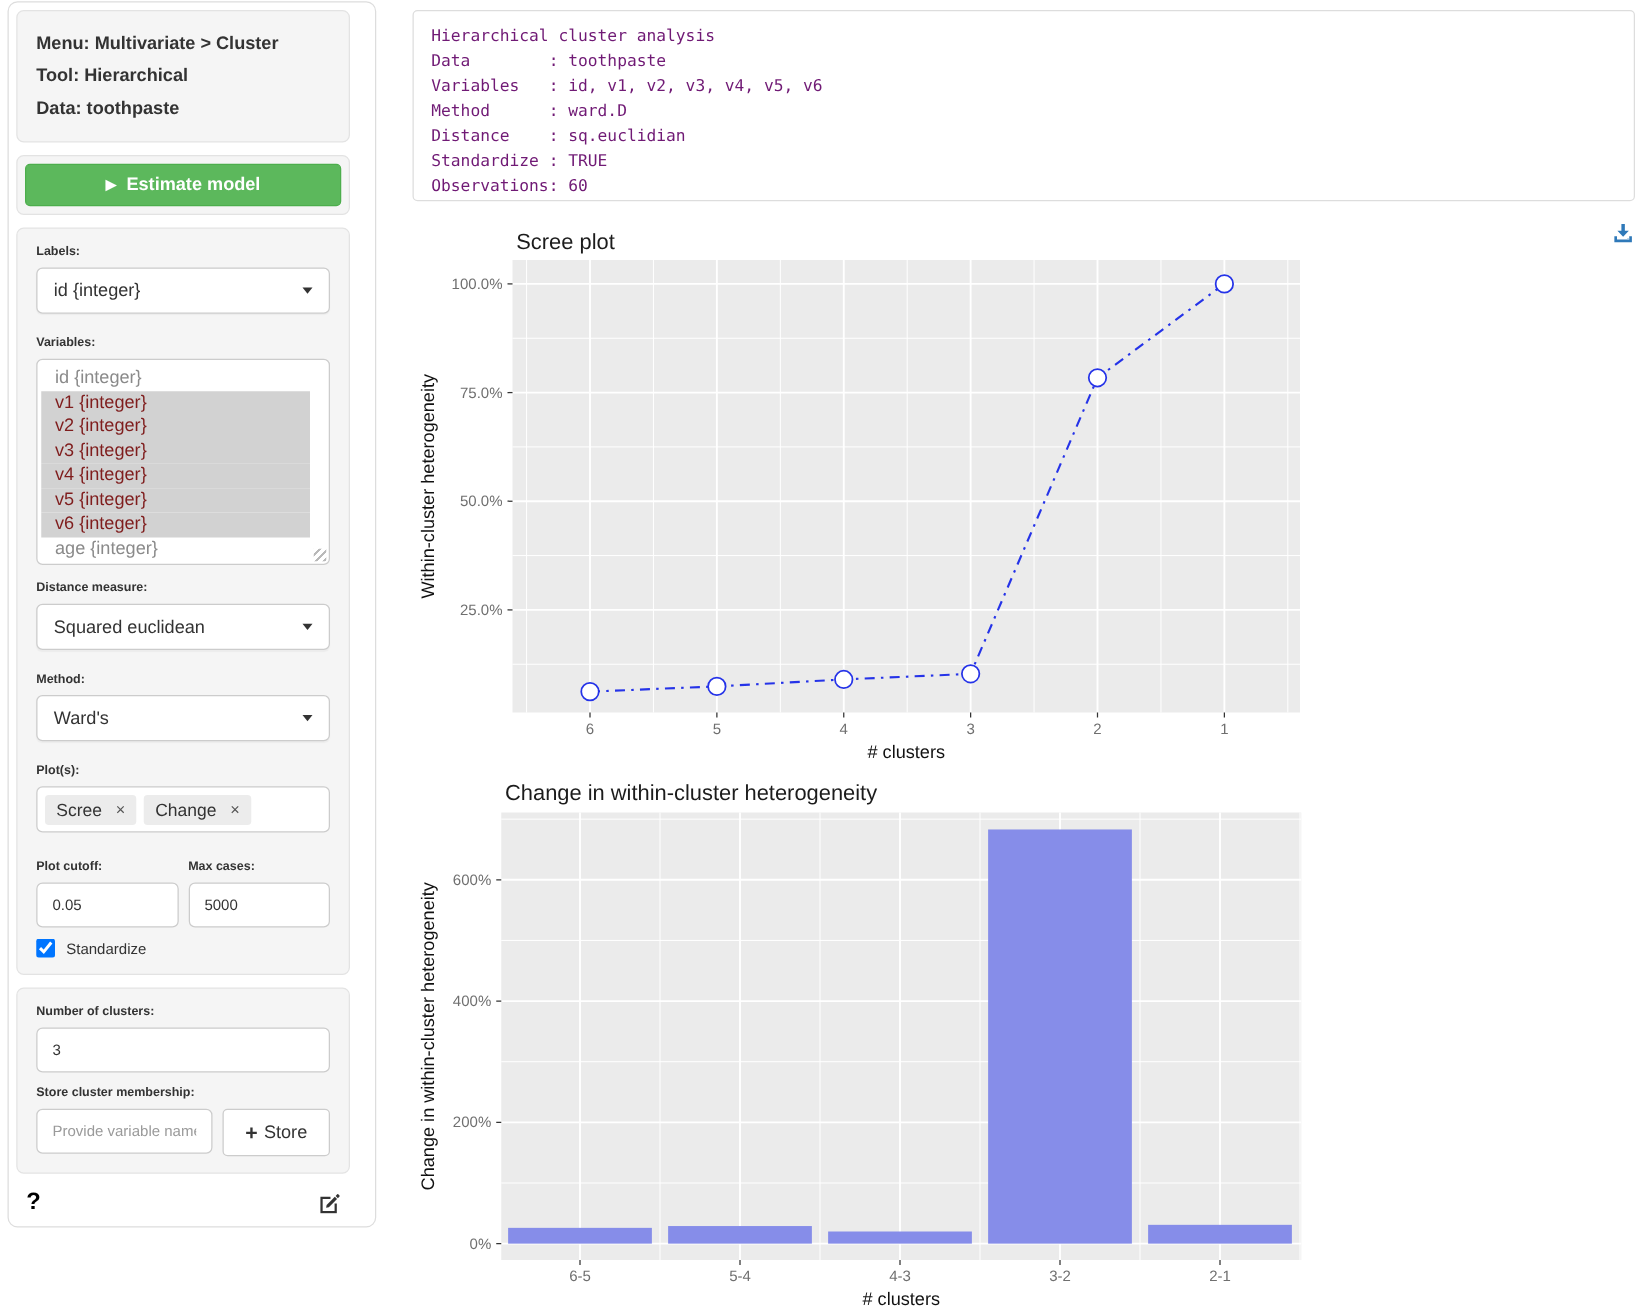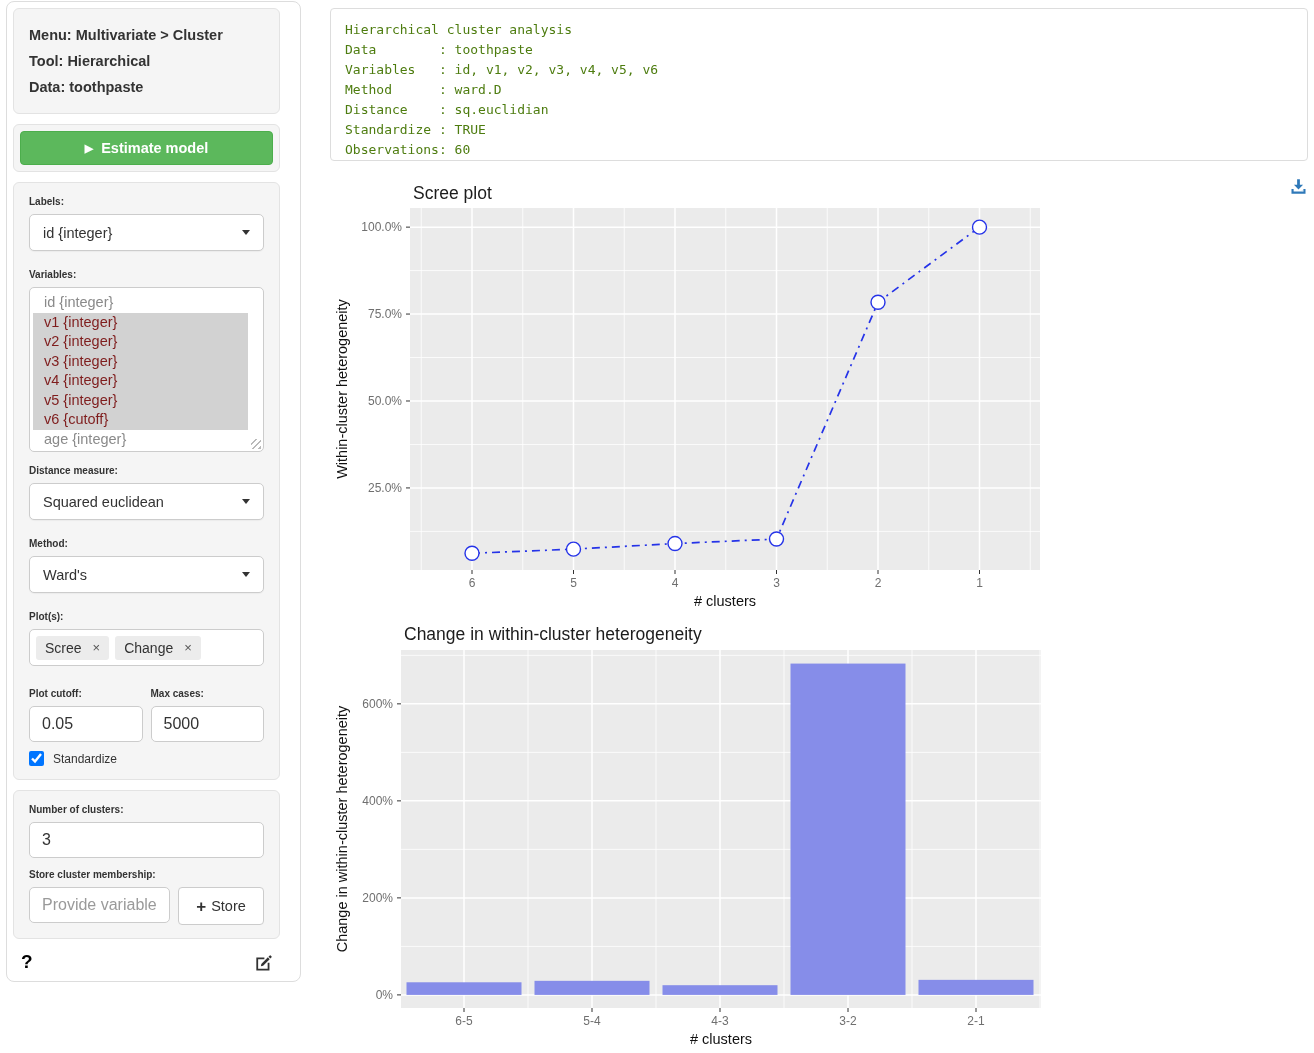--- a/index.html
+++ b/index.html
@@ -62,21 +62,21 @@
   .tag {
     background:#ececec; border-radius:3px; padding:4px 9px; margin:2px 5px 2px 1px;
     font-size:14px; color:#333; display:inline-flex; align-items:center;text-align:right;
   }
   .tag .tag-x { margin-left:11px; color:#555; font-size:13px; cursor:pointer; }
 
   .two-col { display:flex; gap:8px; margin-bottom:9px; }
   .two-col .col { flex:1; }
   .text-input {
     width:100%; height:36px; background:#fff; border:1px solid #ccc; border-radius:5px;
-    padding:0 12px; font-family:inherit; font-size:16px; color:#333;
+    padding:0 12px; font-family:inherit; font-size:12px; color:#333;
   }
   .text-input::placeholder { color:#9a9a9a; }
 
   .checkbox-row { display:flex; align-items:center; gap:9px; margin-top:8px; }
   .checkbox-row input { width:15px; height:15px; margin:0; }
   .checkbox-row label { font-size:12px; color:#333; cursor:pointer; }
 
   .store-row { display:flex; gap:8px; margin-top:7px; }
   .store-row .text-input { flex:1; min-width:0; }
   .btn-store {
@@ -90,21 +90,21 @@
   .help-q { font-weight:bold; font-size:19px; color:#000; cursor:pointer; }
   .edit-icon { cursor:pointer; display:inline-flex; }
 
   
   .summary-box {
     position:absolute; left:330px; top:8px; width:978px; height:153px;
     background:#fff; border:1px solid #ddd; border-radius:4px; padding:11px 14px;
   }
   .summary-box pre {
     margin:0; font-family:"DejaVu Sans Mono","Liberation Mono",monospace;
-    font-size:13px; line-height:20px; color:#4d7c0f; white-space:pre;
+    font-size:13px; line-height:20px; color:#701a75; white-space:pre;
   }
   .download-btn { position:absolute; left:1290px; top:178px; cursor:pointer; }
   #scree-svg  { position:absolute; left:330px; top:178px; }
   #change-svg { position:absolute; left:330px; top:612px; }
 </style>
 </head>
 <body>
 
 <div>
 
@@ -135,21 +135,21 @@
 
       <div class="form-group" style="margin-bottom:13px;">
         <label class="form-label">Variables:</label>
         <div class="listbox" id="variables-listbox">
           <div class="opt">id {integer}</div>
             <div class="opt sel">v1 {integer}</div>
             <div class="opt sel">v2 {integer}</div>
             <div class="opt sel">v3 {integer}</div>
             <div class="opt sel">v4 {integer}</div>
             <div class="opt sel">v5 {integer}</div>
-            <div class="opt sel">v6 {cutoff}</div>
+            <div class="opt sel">v6 {integer}</div>
             <div class="opt">age {integer}</div>
             <span class="resize-handle"></span>
         </div>
       </div>
 
       <div class="form-group">
         <label class="form-label">Distance measure:</label>
         <div class="select-box">
           <span>Squared euclidean</span>
           <span class="caret-down"></span>

